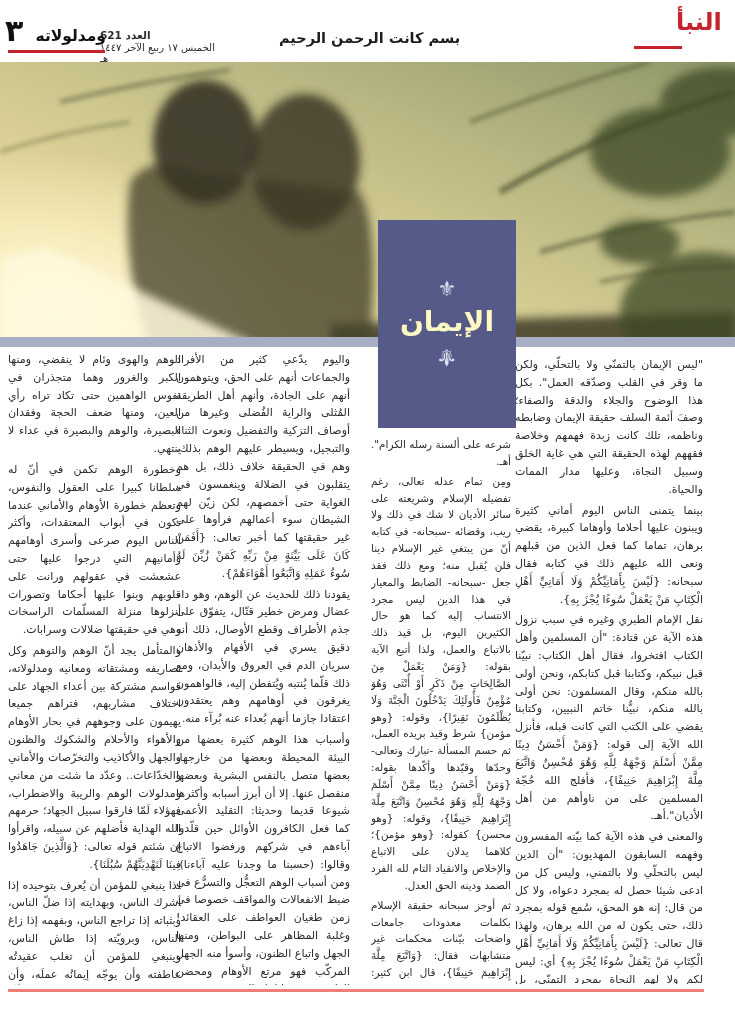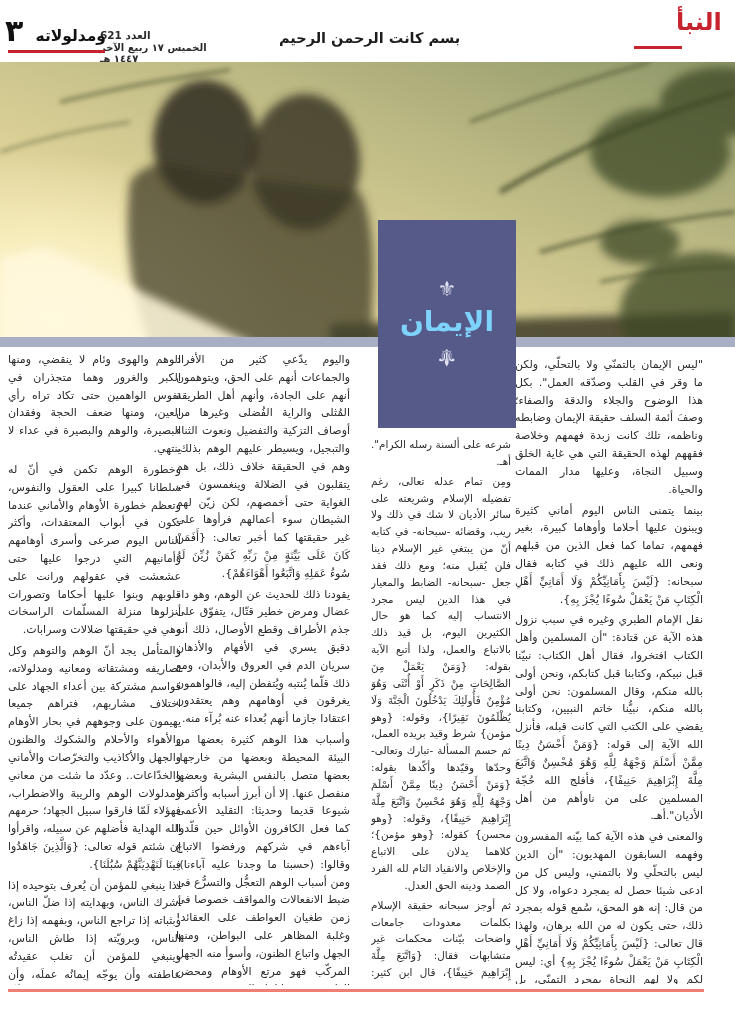--- a/index.html
+++ b/index.html
@@ -9,38 +9,38 @@
     font-family:"DejaVu Sans",sans-serif;color:#2b2b2b;
   }
   
   .logo{position:absolute;top:8px;left:676px;width:56px;text-align:left;
     font-size:24px;font-weight:bold;color:#c6232e;letter-spacing:-1px;line-height:1.2;}
   .logo-underline{position:absolute;top:46px;left:634px;width:48px;height:3px;background:#c6232e;}
   .bismillah{position:absolute;top:30px;left:277px;width:185px;text-align:center;
     font-size:14.5px;font-weight:600;color:#1d1d1d;}
   .issue-block{position:absolute;top:29px;left:100px;width:115px;text-align:left;direction:rtl;}
   .issue-no{font-size:10.5px;font-weight:bold;text-align:left;margin:0 0 1px;}
-  .issue-date{font-size:10px;font-weight:bold;text-align:left;margin:0;}
+  .issue-date{font-size:10px;font-weight:normal;text-align:left;margin:0;}
   .date-rule{position:absolute;top:50px;left:42px;width:62px;height:1.5px;background:#3a3a3a;}
   .section-label{position:absolute;top:27px;left:36px;width:70px;text-align:center;
     font-size:15.5px;font-weight:bold;color:#111;}
   .section-underline{position:absolute;top:50px;left:8px;width:97px;height:3px;background:#c6232e;}
   .page-number{position:absolute;top:16px;left:5px;font-size:30px;font-weight:bold;color:#111;line-height:1;}
   
   .photo{position:absolute;top:62px;left:0;width:735px;height:285px;overflow:hidden;}
   .photo svg{display:block;width:735px;height:285px;}
   
   .title-box{
     position:absolute;top:220px;left:378px;width:138px;height:208px;
     background:#565a88;z-index:5;display:flex;flex-direction:column;
     align-items:center;justify-content:center;gap:4px;
   }
   .ornament{color:#dfe2f2;font-size:21px;line-height:1;}
   .ornament.bottom{transform:rotate(180deg);font-size:24px;}
-  .title-line{color:#7dd3fc;font-size:28px;font-weight:bold;line-height:1.3;margin:0;text-align:center;}
+  .title-line{color:#fef9c3;font-size:28px;font-weight:bold;line-height:1.3;margin:0;text-align:center;}
   
   .col{position:absolute;overflow:hidden;font-size:11px;line-height:1.62;}
   .col p{margin:0 0 3px;text-align:justify;text-justify:inter-word;}
   .col-r1{top:356px;left:515px;width:188px;height:628px;}
   .col-r2{top:436px;left:371px;width:140px;height:548px;font-size:10.4px;}
   .col-r3{top:351px;left:176px;width:174px;height:634px;}
   .col-r4{top:351px;left:8px;width:173px;height:634px;}
   .bottom-rule{position:absolute;top:989px;left:8px;width:696px;height:2.5px;background:#ee7e76;}
 </style>
 </head>
@@ -109,21 +109,21 @@
   </div>
 
   <div class="title-box">
     <div class="ornament top">⚜</div>
     <h1 class="title-line">الإيمان</h1>
     <div class="ornament bottom">⚜</div>
   </div>
 
   <div class="col col-r1">
       <p>"ليس الإيمان بالتمنّي ولا بالتحلّي، ولكن ما وقر في القلب وصدّقه العمل". بكل هذا الوضوح والجلاء والدقة والصفاء؛ وصفَ أئمة السلف حقيقة الإيمان وضابطه وناظمه، تلك كانت زبدة فهمهم وخلاصة فقههم لهذه الحقيقة التي هي غاية الخلق وسبيل النجاة، وعليها مدار الممات والحياة.</p>
-      <p>بينما يتمنى الناس اليوم أماني كثيرة ويبنون عليها أحلاما وأوهاما كبيرة، بغير فهمهم، تماما كما فعل الذين من قبلهم ونعى الله عليهم ذلك في كتابه فقال سبحانه: {لَيْسَ بِأَمَانِيِّكُمْ وَلَا أَمَانِيِّ أَهْلِ الْكِتَابِ مَنْ يَعْمَلْ سُوءًا يُجْزَ بِهِ}.</p>
+      <p>بينما يتمنى الناس اليوم أماني كثيرة ويبنون عليها أحلاما وأوهاما كبيرة، يقضي برهان، تماما كما فعل الذين من قبلهم ونعى الله عليهم ذلك في كتابه فقال سبحانه: {لَيْسَ بِأَمَانِيِّكُمْ وَلَا أَمَانِيِّ أَهْلِ الْكِتَابِ مَنْ يَعْمَلْ سُوءًا يُجْزَ بِهِ}.</p>
       <p>نقل الإمام الطبري وغيره في سبب نزول هذه الآية عن قتادة: "أن المسلمين وأهل الكتاب افتخروا، فقال أهل الكتاب: نبيّنا قبل نبيكم، وكتابنا قبل كتابكم، ونحن أولى بالله منكم، وقال المسلمون: نحن أولى بالله منكم، نبيُّنا خاتم النبيين، وكتابنا يقضي على الكتب التي كانت قبله، فأنزل الله الآية إلى قوله: {وَمَنْ أَحْسَنُ دِينًا مِمَّنْ أَسْلَمَ وَجْهَهُ لِلَّهِ وَهُوَ مُحْسِنٌ وَاتَّبَعَ مِلَّةَ إِبْرَاهِيمَ حَنِيفًا}، فأفلج الله حُجّة المسلمين على من ناوأهم من أهل الأديان".أهـ.</p>
       <p>والمعنى في هذه الآية كما بيّنه المفسرون وفهمه السابقون المهديون: "أن الدين ليس بالتحلّي ولا بالتمني، وليس كل من ادعى شيئا حصل له بمجرد دعواه، ولا كل من قال: إنه هو المحق، سُمع قوله بمجرد ذلك، حتى يكون له من الله برهان، ولهذا قال تعالى: {لَيْسَ بِأَمَانِيِّكُمْ وَلَا أَمَانِيِّ أَهْلِ الْكِتَابِ مَنْ يَعْمَلْ سُوءًا يُجْزَ بِهِ} أي: ليس لكم ولا لهم النجاة بمجرد التمنّي، بل العبرة بطاعة الله، واتباع ما</p>
     </div>
   <div class="col col-r2">
       <p>شرعه على ألسنة رسله الكرام". أهـ.</p>
       <p>ومِن تمام عدله تعالى، رغم تفضيله الإسلام وشريعته على سائر الأديان لا شك في ذلك ولا ريب، وقضائه -سبحانه- في كتابه أنّ من يبتغي غير الإسلام دينا فلن يُقبل منه؛ ومع ذلك فقد جعل -سبحانه- الضابط والمعيار في هذا الدين ليس مجرد الانتساب إليه كما هو حال الكثيرين اليوم، بل قيد ذلك بالاتباع والعمل، ولذا أتبع الآية بقوله: {وَمَنْ يَعْمَلْ مِنَ الصَّالِحَاتِ مِنْ ذَكَرٍ أَوْ أُنْثَى وَهُوَ مُؤْمِنٌ فَأُولَئِكَ يَدْخُلُونَ الْجَنَّةَ وَلَا يُظْلَمُونَ نَقِيرًا}، وقوله: {وهو مؤمن} شرط وقيد بريده العمل، ثم حسم المسألة -تبارك وتعالى- وحدّها وقيّدها وأكّدها بقوله: {وَمَنْ أَحْسَنُ دِينًا مِمَّنْ أَسْلَمَ وَجْهَهُ لِلَّهِ وَهُوَ مُحْسِنٌ وَاتَّبَعَ مِلَّةَ إِبْرَاهِيمَ حَنِيفًا}، وقوله: {وهو محسن} كقوله: {وهو مؤمن}؛ كلاهما يدلان على الاتباع والإخلاص والانقياد التام لله الفرد الصمد ودينه الحق العدل.</p>
       <p>ثم أوجز سبحانه حقيقة الإسلام بكلمات معدودات جامعات واضحات بيّنات محكمات غير متشابهات فقال: {وَاتَّبَعَ مِلَّةَ إِبْرَاهِيمَ حَنِيفًا}، قال ابن كثير: "الحنيف هو المائل عن الشرك قصدا، التارك له عن بصيرة، المقبل على الحق بكليته، لا يصده عنه صاد، ولا يرده عنه راد، وقال: هم محمد وأتباعه إلى يوم القيامة". أهـ. فهذا هو الإسلام يا أمة الإسلام، ليس بالأماني ولا الدعاوى والأوهام.</p>
     </div>
   <div class="col col-r3">
       <p>واليوم يدّعي كثير من الأفراد والجماعات أنهم على الحق، ويتوهمون أنهم على الجادة، وأنهم أهل الطريقة المُثلى والراية الفُضلى وغيرها من أوصاف التزكية والتفضيل ونعوت الثناء والتبجيل، ويسيطر عليهم الوهم بذلك، وهم في الحقيقة خلاف ذلك، بل هم يتقلبون في الضلالة وينغمسون في الغواية حتى أخمصهم، لكن زيّن لهم الشيطان سوء أعمالهم فرأوها على غير حقيقتها كما أخبر تعالى: {أَفَمَنْ كَانَ عَلَى بَيِّنَةٍ مِنْ رَبِّهِ كَمَنْ زُيِّنَ لَهُ سُوءُ عَمَلِهِ وَاتَّبَعُوا أَهْوَاءَهُمْ}.</p>

